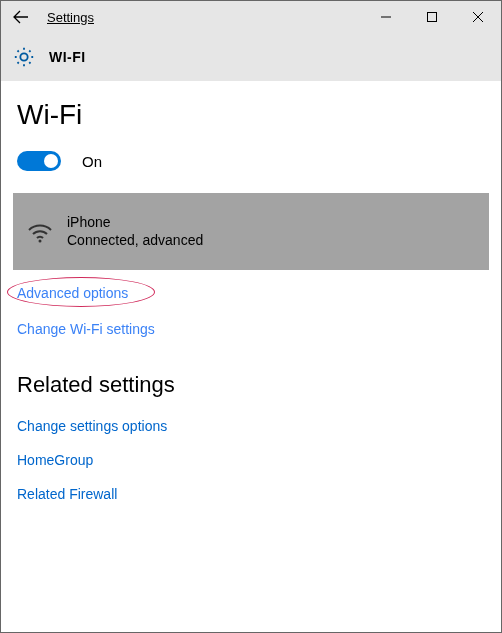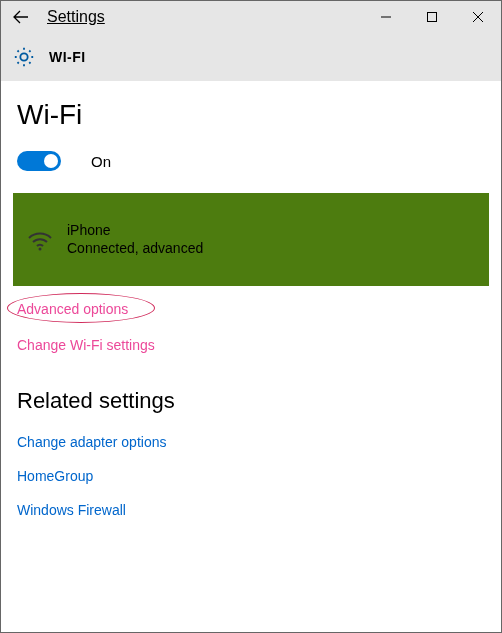--- a/index.html
+++ b/index.html
@@ -22,21 +22,21 @@
   }
   .back-btn {
     width: 40px;
     height: 32px;
     display: flex;
     align-items: center;
     justify-content: center;
     font-size: 18px;
   }
   .title {
-    font-size: 16px;
+    font-size: 13px;
     padding-left: 6px;
     text-decoration: underline;
   }
   .win-controls {
     position: absolute;
     right: 0;
     top: 0;
     display: flex;
   }
   .win-btn {
@@ -65,54 +65,54 @@
     padding: 18px 16px 0 16px;
   }
   .page-title {
     font-size: 28px;
     font-weight: 400;
     margin-bottom: 20px;
   }
   .toggle-row {
     display: flex;
     align-items: center;
-    gap: 30px;
+    gap: 21px;
     margin-bottom: 22px;
   }
   .toggle {
     width: 44px;
     height: 20px;
     border-radius: 10px;
     background: #0078d7;
     position: relative;
   }
   .knob {
     position: absolute;
     right: 3px;
     top: 3px;
     width: 14px;
     height: 14px;
     border-radius: 50%;
     background: #fff;
   }
   .toggle-label { font-size: 15px; }
   .network-item {
-    background: #4d7c0f;
+    background: #a3a3a3;
     display: flex;
     align-items: center;
     gap: 14px;
-    padding: 29px 14px;
+    padding: 21px 14px;
     margin: 0 -4px 14px -4px;
   }
   .wifi-ico { display: flex; align-items: center; }
   .net-text { line-height: 1.25; font-size: 14px; }
   .net-name {}
   .net-status { }
   .link {
-    color: #ec4899;
+    color: #3b82f6;
     font-size: 14px;
     text-decoration: none;
     display: inline-block;
     cursor: pointer;
   }
   .link-block { margin-bottom: 18px; position: relative; }
   .circle-anno {
     position: absolute;
     border: 1px solid #d0295a;
     border-radius: 50%;
@@ -205,16 +205,16 @@
     <div class="circle-anno"></div>
     <a class="link">Advanced options</a>
   </div>
 
   <div class="link-block">
     <a class="link">Change Wi-Fi settings</a>
   </div>
 
   <div class="related-heading">Related settings</div>
 
-  <a class="related-link">Change adapter options</a>
+  <a class="related-link">Change settings options</a>
   <a class="related-link">HomeGroup</a>
-  <a class="related-link">Windows Firewall</a>
+  <a class="related-link">Related Firewall</a>
 </div>
 
 </body></html>

